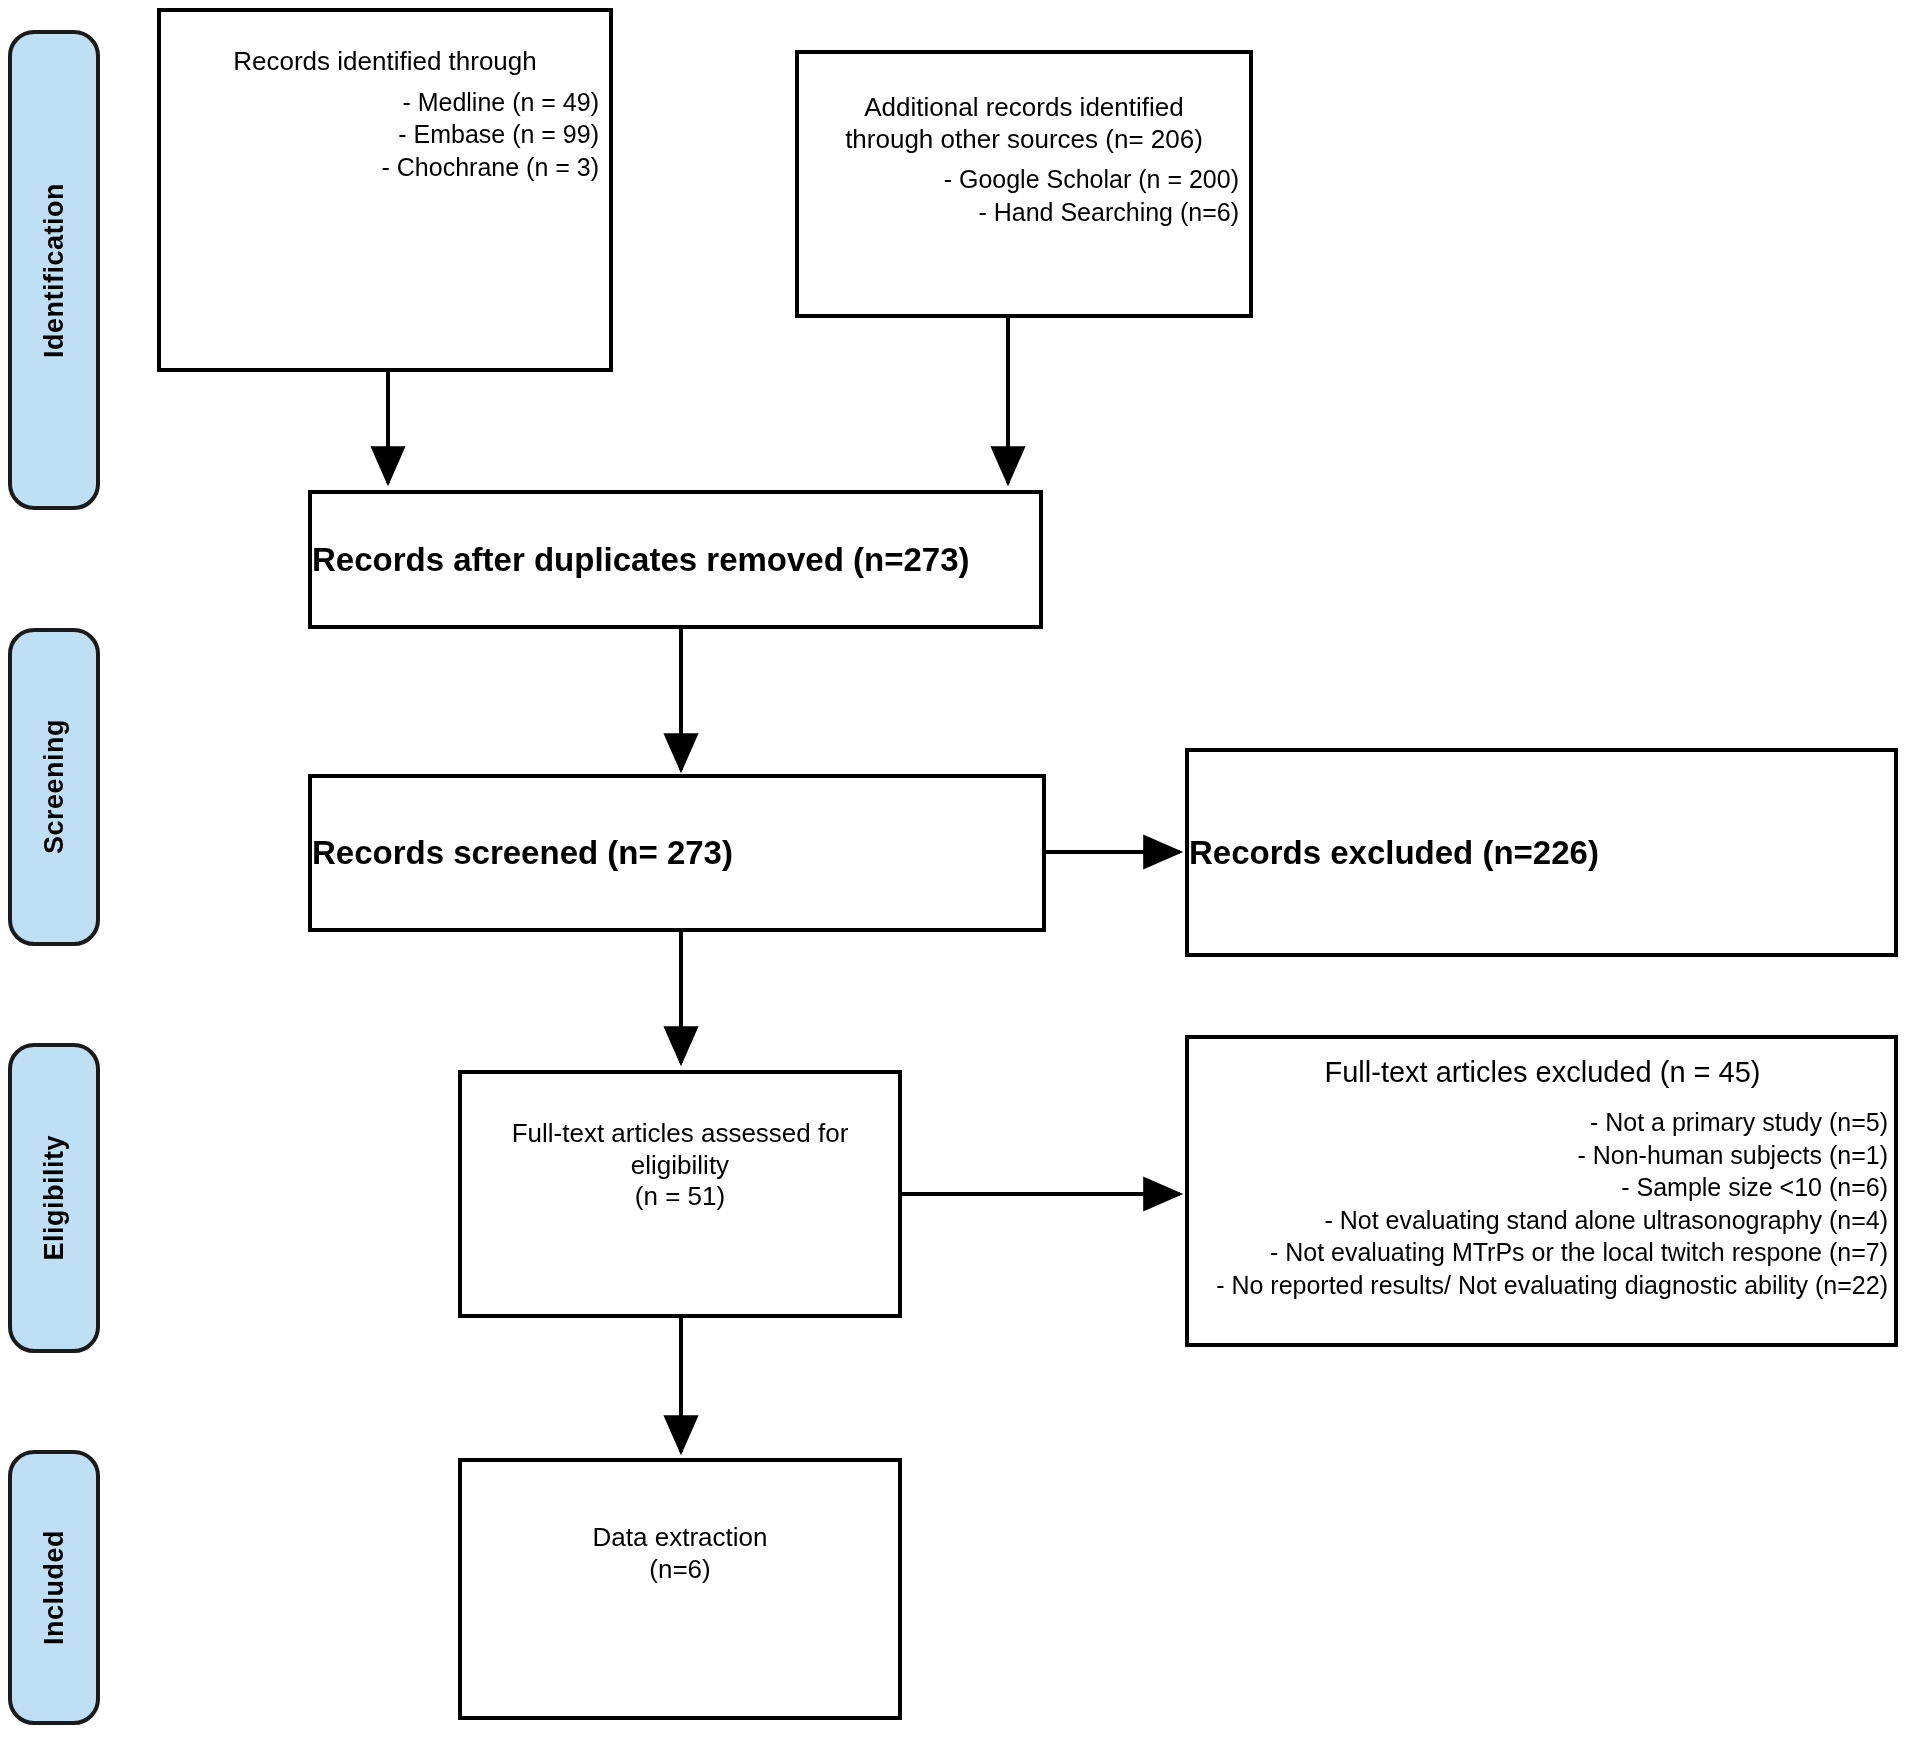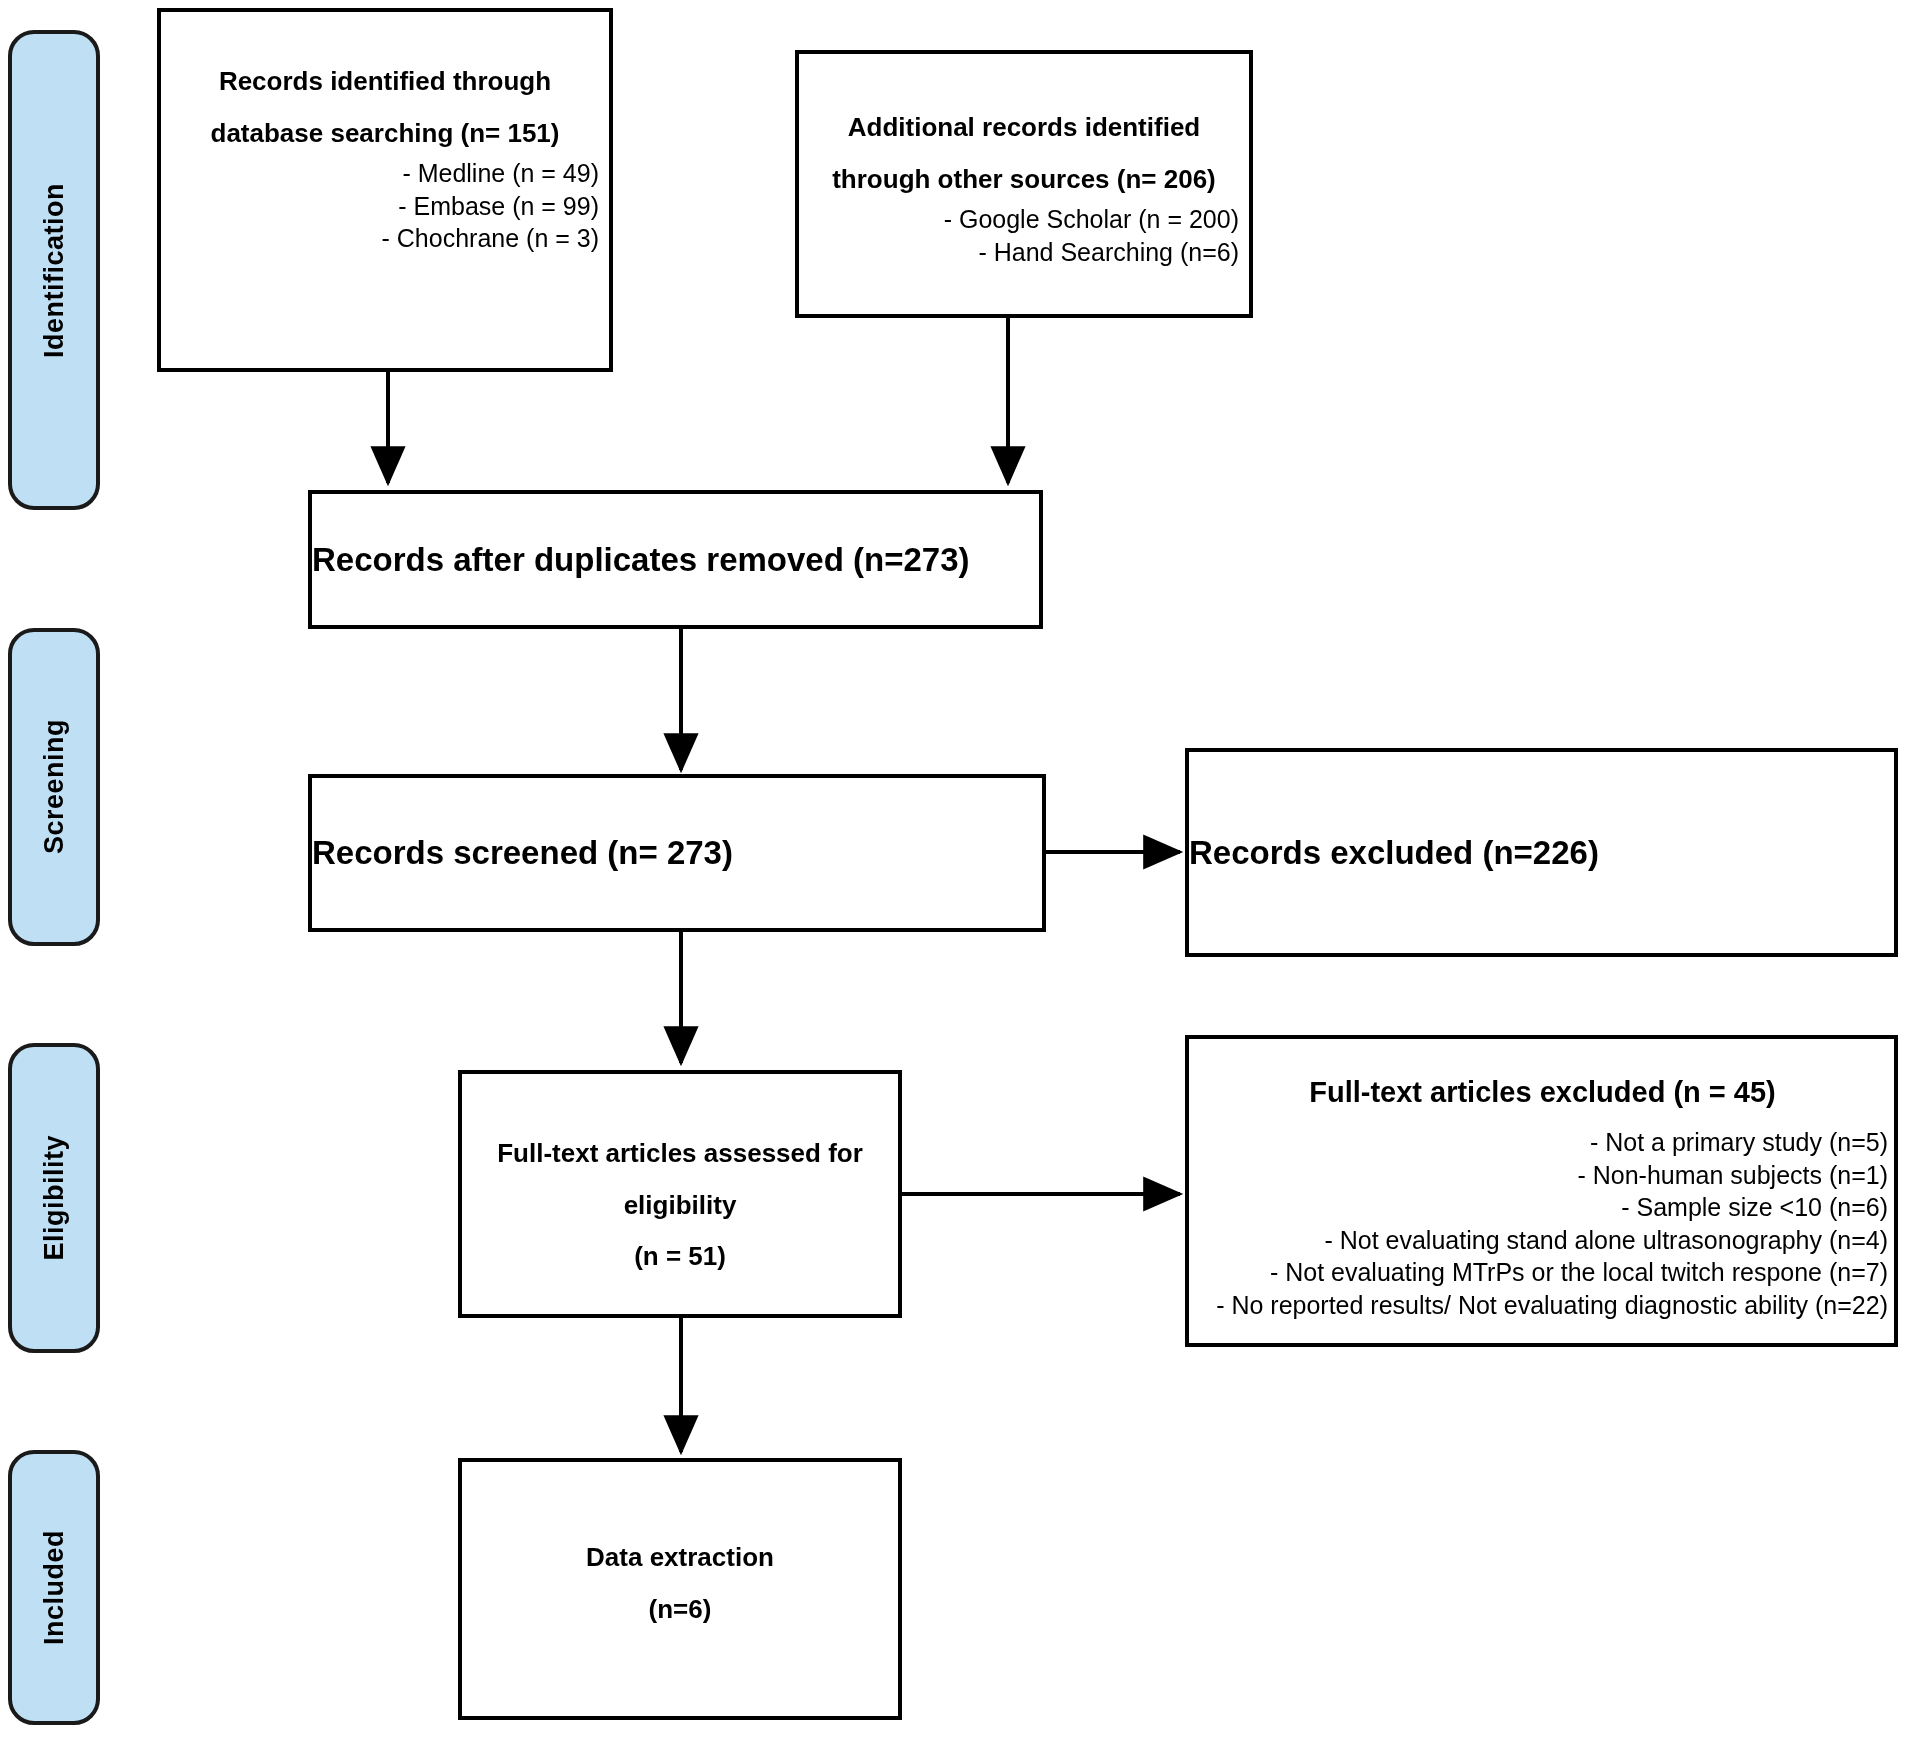--- a/index.html
+++ b/index.html
@@ -45,25 +45,24 @@
     padding: 0;
   }
   .box-inner {
     position: relative;
     width: 100%;
     height: 100%;
     box-sizing: border-box;
   }
   .box-title {
     display: block;
-    font-weight: bold;
+    font-weight: normal;
     font-size: 26px;
     line-height: 1.22;
     text-align: center;
-    margin-top: 20px;
   }
   .box-title.centered-block {
     text-align: center;
   }
   .bullet-list {
     list-style: none;
     margin: 0;
     padding: 0;
   }
   .bullet-list li {
@@ -146,21 +145,20 @@
     <span class="phase-label">Eligibility</span>
   </div>
 
   <div class="phase-tab" style="left:8px; top:1450px; width:92px; height:275px;">
     <span class="phase-label">Included</span>
   </div>
 
   <div class="flow-box" style="left:157px; top:8px; width:456px; height:364px;">
     <div class="box-inner pad-top-1 pad-side">
       <div class="box-title">Records identified through</div>
-      <div class="box-title">database searching (n= 151)</div>
       <ul class="bullet-list" style="margin-top:8px;">
         <li>- Medline (n = 49)</li>
         <li>- Embase (n = 99)</li>
         <li>- Chochrane (n = 3)</li>
       </ul>
     </div>
   </div>
 
   <div class="flow-box" style="left:795px; top:50px; width:458px; height:268px;">
     <div class="box-inner pad-top-2 pad-side">

